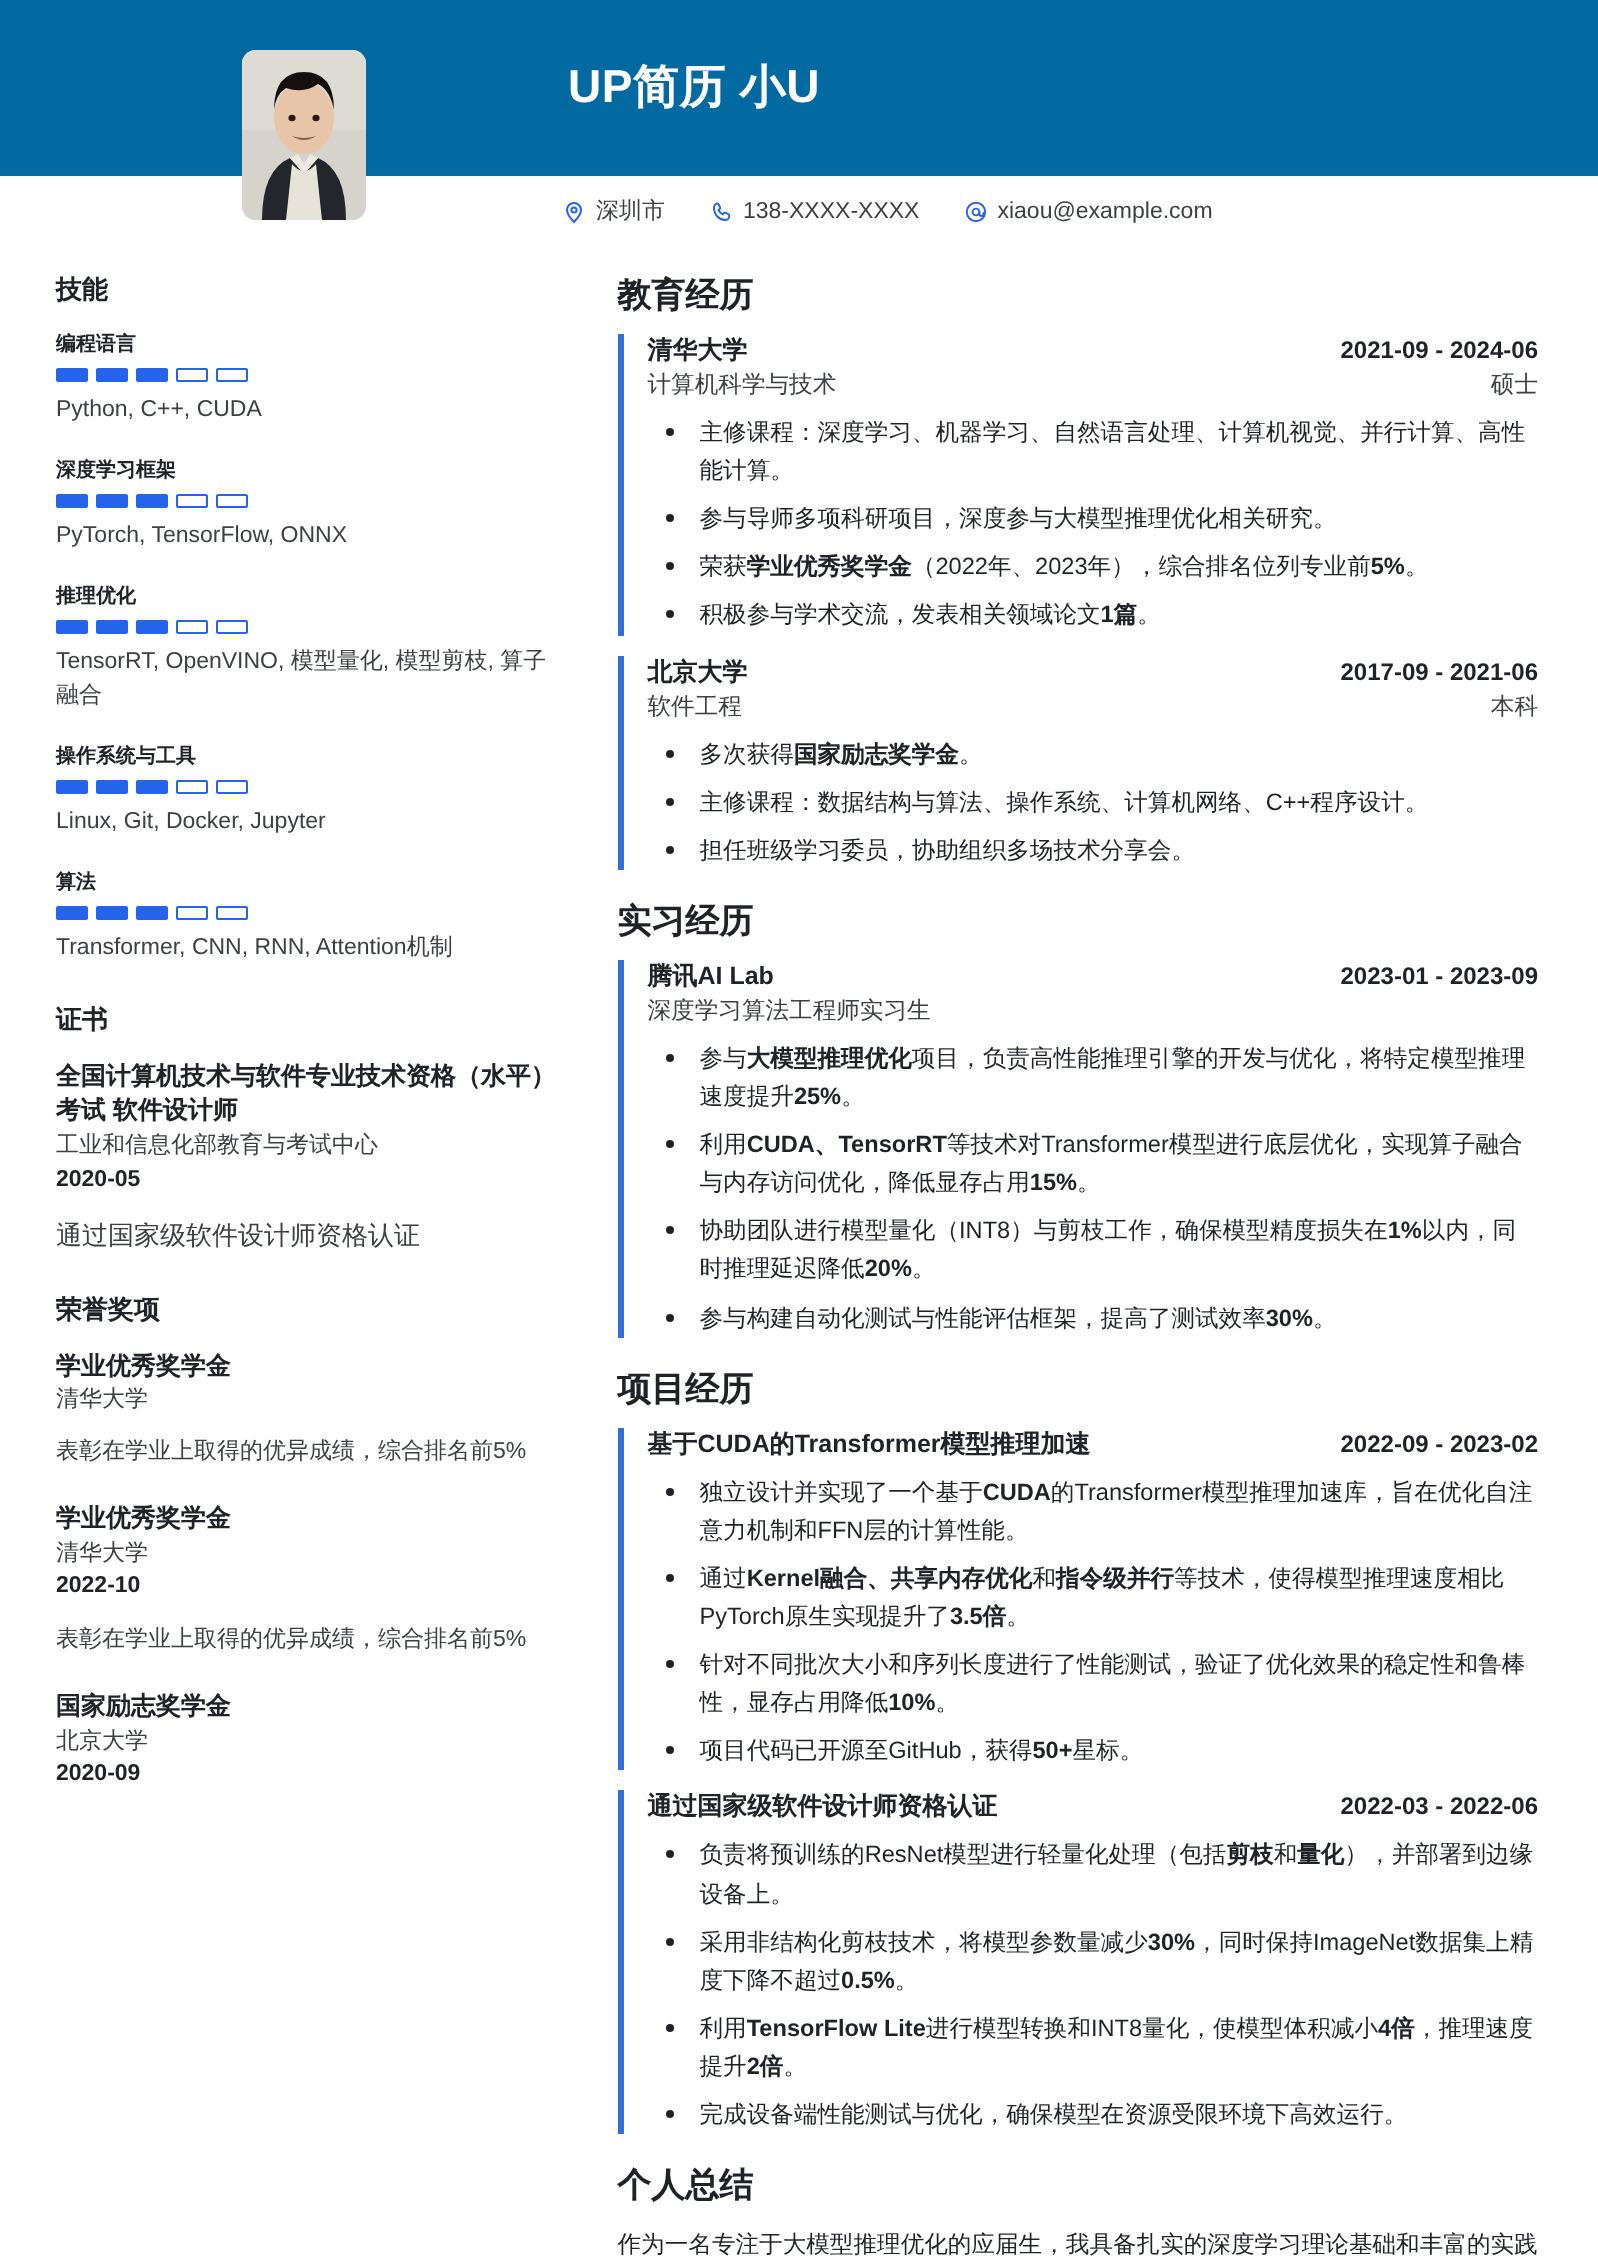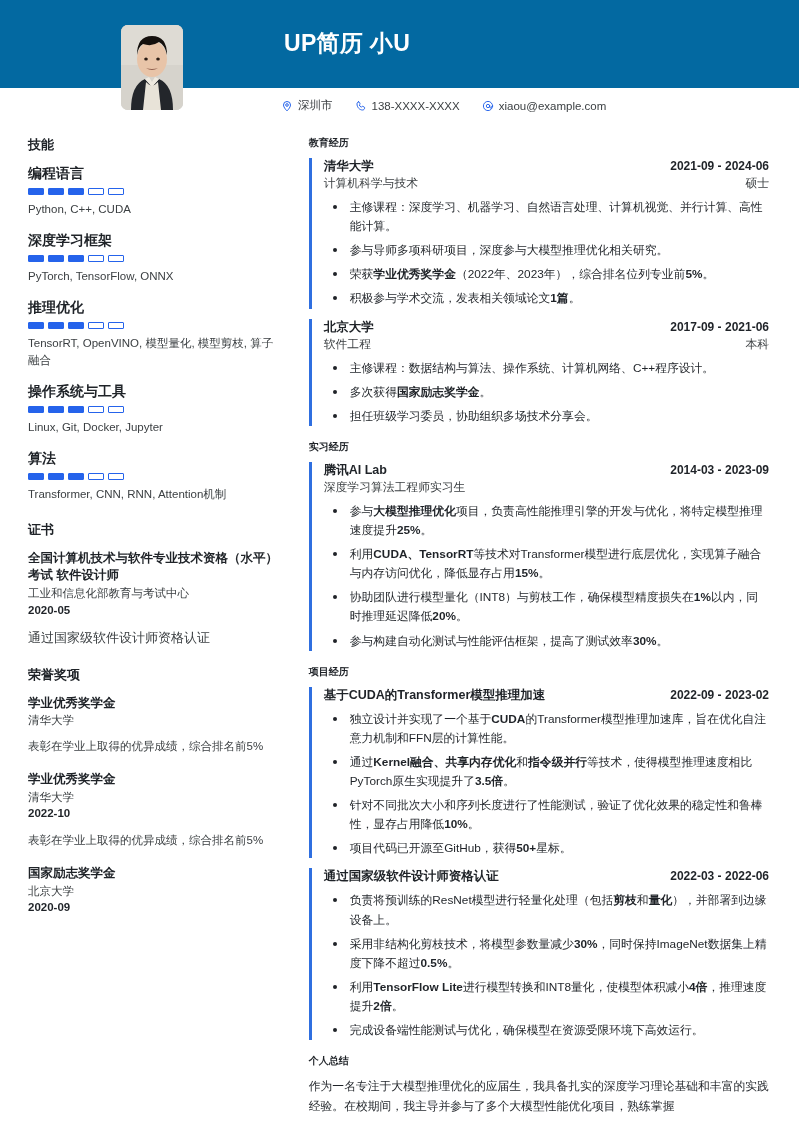--- a/index.html
+++ b/index.html
@@ -71,21 +71,21 @@
   
   .side-section-title {
     font-size: 13px;
     font-weight: bold;
     color: #1f2328;
     margin-bottom: 11px;
   }
   .side-section + .side-section { margin-top: 17px; }
 
   .skill-block { margin-bottom: 13px; }
-  .skill-name { font-size: 14px; font-weight: bold; color: #1f2328; margin-bottom: 5px; }
+  .skill-name { font-size: 10px; font-weight: bold; color: #1f2328; margin-bottom: 5px; }
   .skill-bars { display: flex; gap: 4px; margin-bottom: 6px; }
   .bar { width: 16px; height: 7px; border: 1.3px solid #2563eb; border-radius: 1px; background: #ffffff; }
   .bar.filled { background: #2563eb; }
   .skill-items { font-size: 11.5px; color: #3c4043; line-height: 1.55; }
 
   .cert-block { margin-bottom: 2px; }
   .cert-name { font-size: 12.5px; font-weight: bold; line-height: 1.4; color: #1f2328; }
   .cert-org { font-size: 11.5px; color: #3c4043; line-height: 1.45; }
   .cert-date { font-size: 11.5px; font-weight: bold; color: #1f2328; line-height: 1.5; }
   .cert-desc { font-size: 13px; color: #3c4043; line-height: 1.6; margin-top: 9px; }
@@ -93,21 +93,21 @@
   .award-block { margin-bottom: 3px; }
   .award-block + .award-block { margin-top: 14px; }
   .award-name { font-size: 12.5px; font-weight: bold; color: #1f2328; line-height: 1.4; }
   .award-org { font-size: 11.5px; color: #3c4043; line-height: 1.45; }
   .award-date { font-size: 11.5px; font-weight: bold; color: #1f2328; line-height: 1.5; }
   .award-desc { font-size: 11.5px; color: #3c4043; line-height: 1.95; margin-top: 6px; }
 
   
   .main-section { margin-bottom: 14px; }
   .main-section-title {
-    font-size: 10px;
+    font-size: 17px;
     font-weight: bold;
     color: #1f2328;
     margin-bottom: 8px;
   }
   .entry {
     border-left: 3px solid #2f6fe0;
     padding-left: 12px;
     margin-bottom: 10px;
   }
   .entry-head { display: flex; justify-content: space-between; align-items: baseline; }
@@ -329,35 +329,35 @@
           <div class="entry">
             <div class="entry-head">
               <div class="entry-org">北京大学</div>
               <div class="entry-date">2017-09 - 2021-06</div>
             </div>
             <div class="entry-sub">
               <div class="entry-major">软件工程</div>
               <div class="entry-degree">本科</div>
             </div>
             <ul class="bullets">
+              <li><span>多次获得</span><b>国家励志奖学金</b><span>。</span></li>
               <li><span>主修课程：数据结构与算法、操作系统、计算机网络、C++程序设计。</span></li>
-              <li><span>多次获得</span><b>国家励志奖学金</b><span>。</span></li>
               <li><span>担任班级学习委员，协助组织多场技术分享会。</span></li>
             </ul>
           </div>
         </div>
     </div>
 
     <div class="main-section">
       <div class="main-section-title">实习经历</div>
       <div id="internship-container">
           <div class="entry">
             <div class="entry-head">
               <div class="entry-org">腾讯AI Lab</div>
-              <div class="entry-date">2014-03 - 2023-09</div>
+              <div class="entry-date">2023-01 - 2023-09</div>
             </div>
             <div class="entry-sub">
               <div class="entry-major">深度学习算法工程师实习生</div>
               <div class="entry-degree"></div>
             </div>
             <ul class="bullets">
               <li><span>参与</span><b>大模型推理优化</b><span>项目，负责高性能推理引擎的开发与优化，将特定模型推理速度提升</span><b>25%</b><span>。</span></li>
               <li><span>利用</span><b>CUDA、TensorRT</b><span>等技术对Transformer模型进行底层优化，实现算子融合与内存访问优化，降低显存占用</span><b>15%</b><span>。</span></li>
               <li><span>协助团队进行模型量化（INT8）与剪枝工作，确保模型精度损失在</span><b>1%</b><span>以内，同时推理延迟降低</span><b>20%</b><span>。</span></li>
               <li><span>参与构建自动化测试与性能评估框架，提高了测试效率</span><b>30%</b><span>。</span></li>

